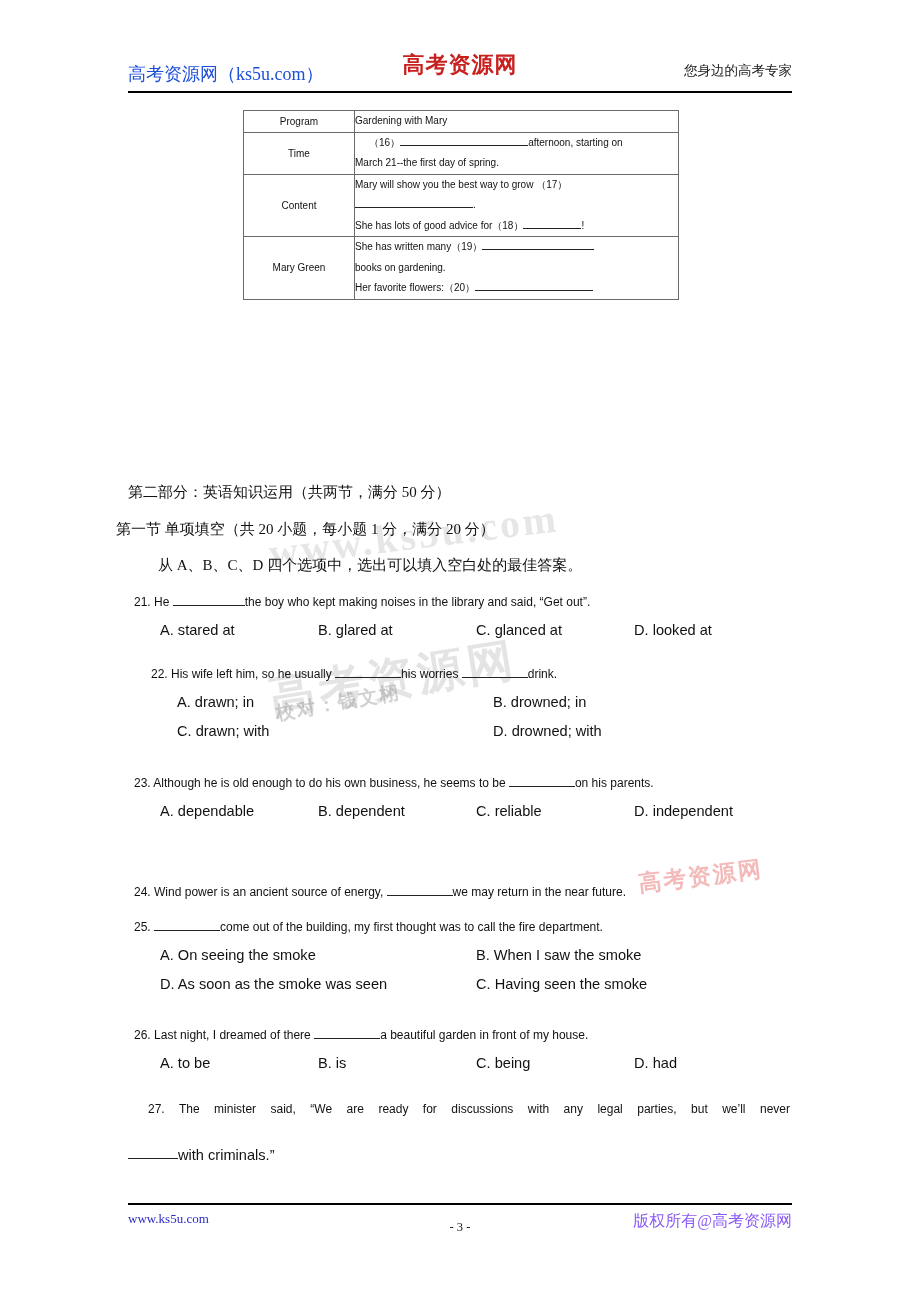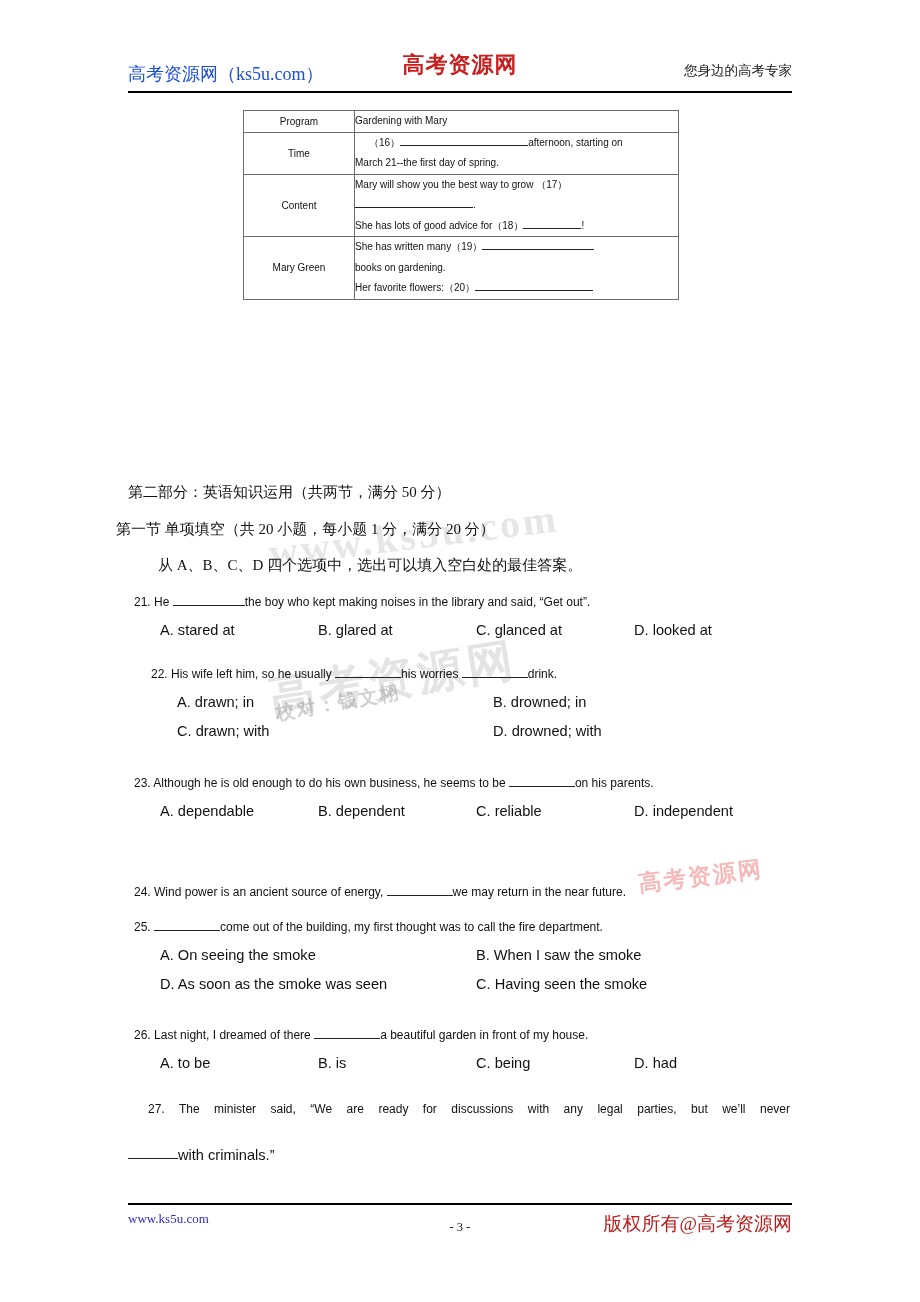--- a/index.html
+++ b/index.html
@@ -240,22 +240,22 @@
     font-family: "Liberation Serif", serif;
     font-size: 12.5px;
     color: #111;
     white-space: nowrap;
   }
   .ft-right {
     position: absolute;
     right: 0;
     top: 4px;
     font-family: "Liberation Serif", serif;
-    font-size: 19px;
-    color: #b91c1c;
+    font-size: 16px;
+    color: #8b5cf6;
     white-space: nowrap;
   }
 </style>
 </head>
 <body>
 
 <div id="page">
 
   <div id="page-header">
     <div class="hdr-left">高考资源网（ks5u.com）</div>

